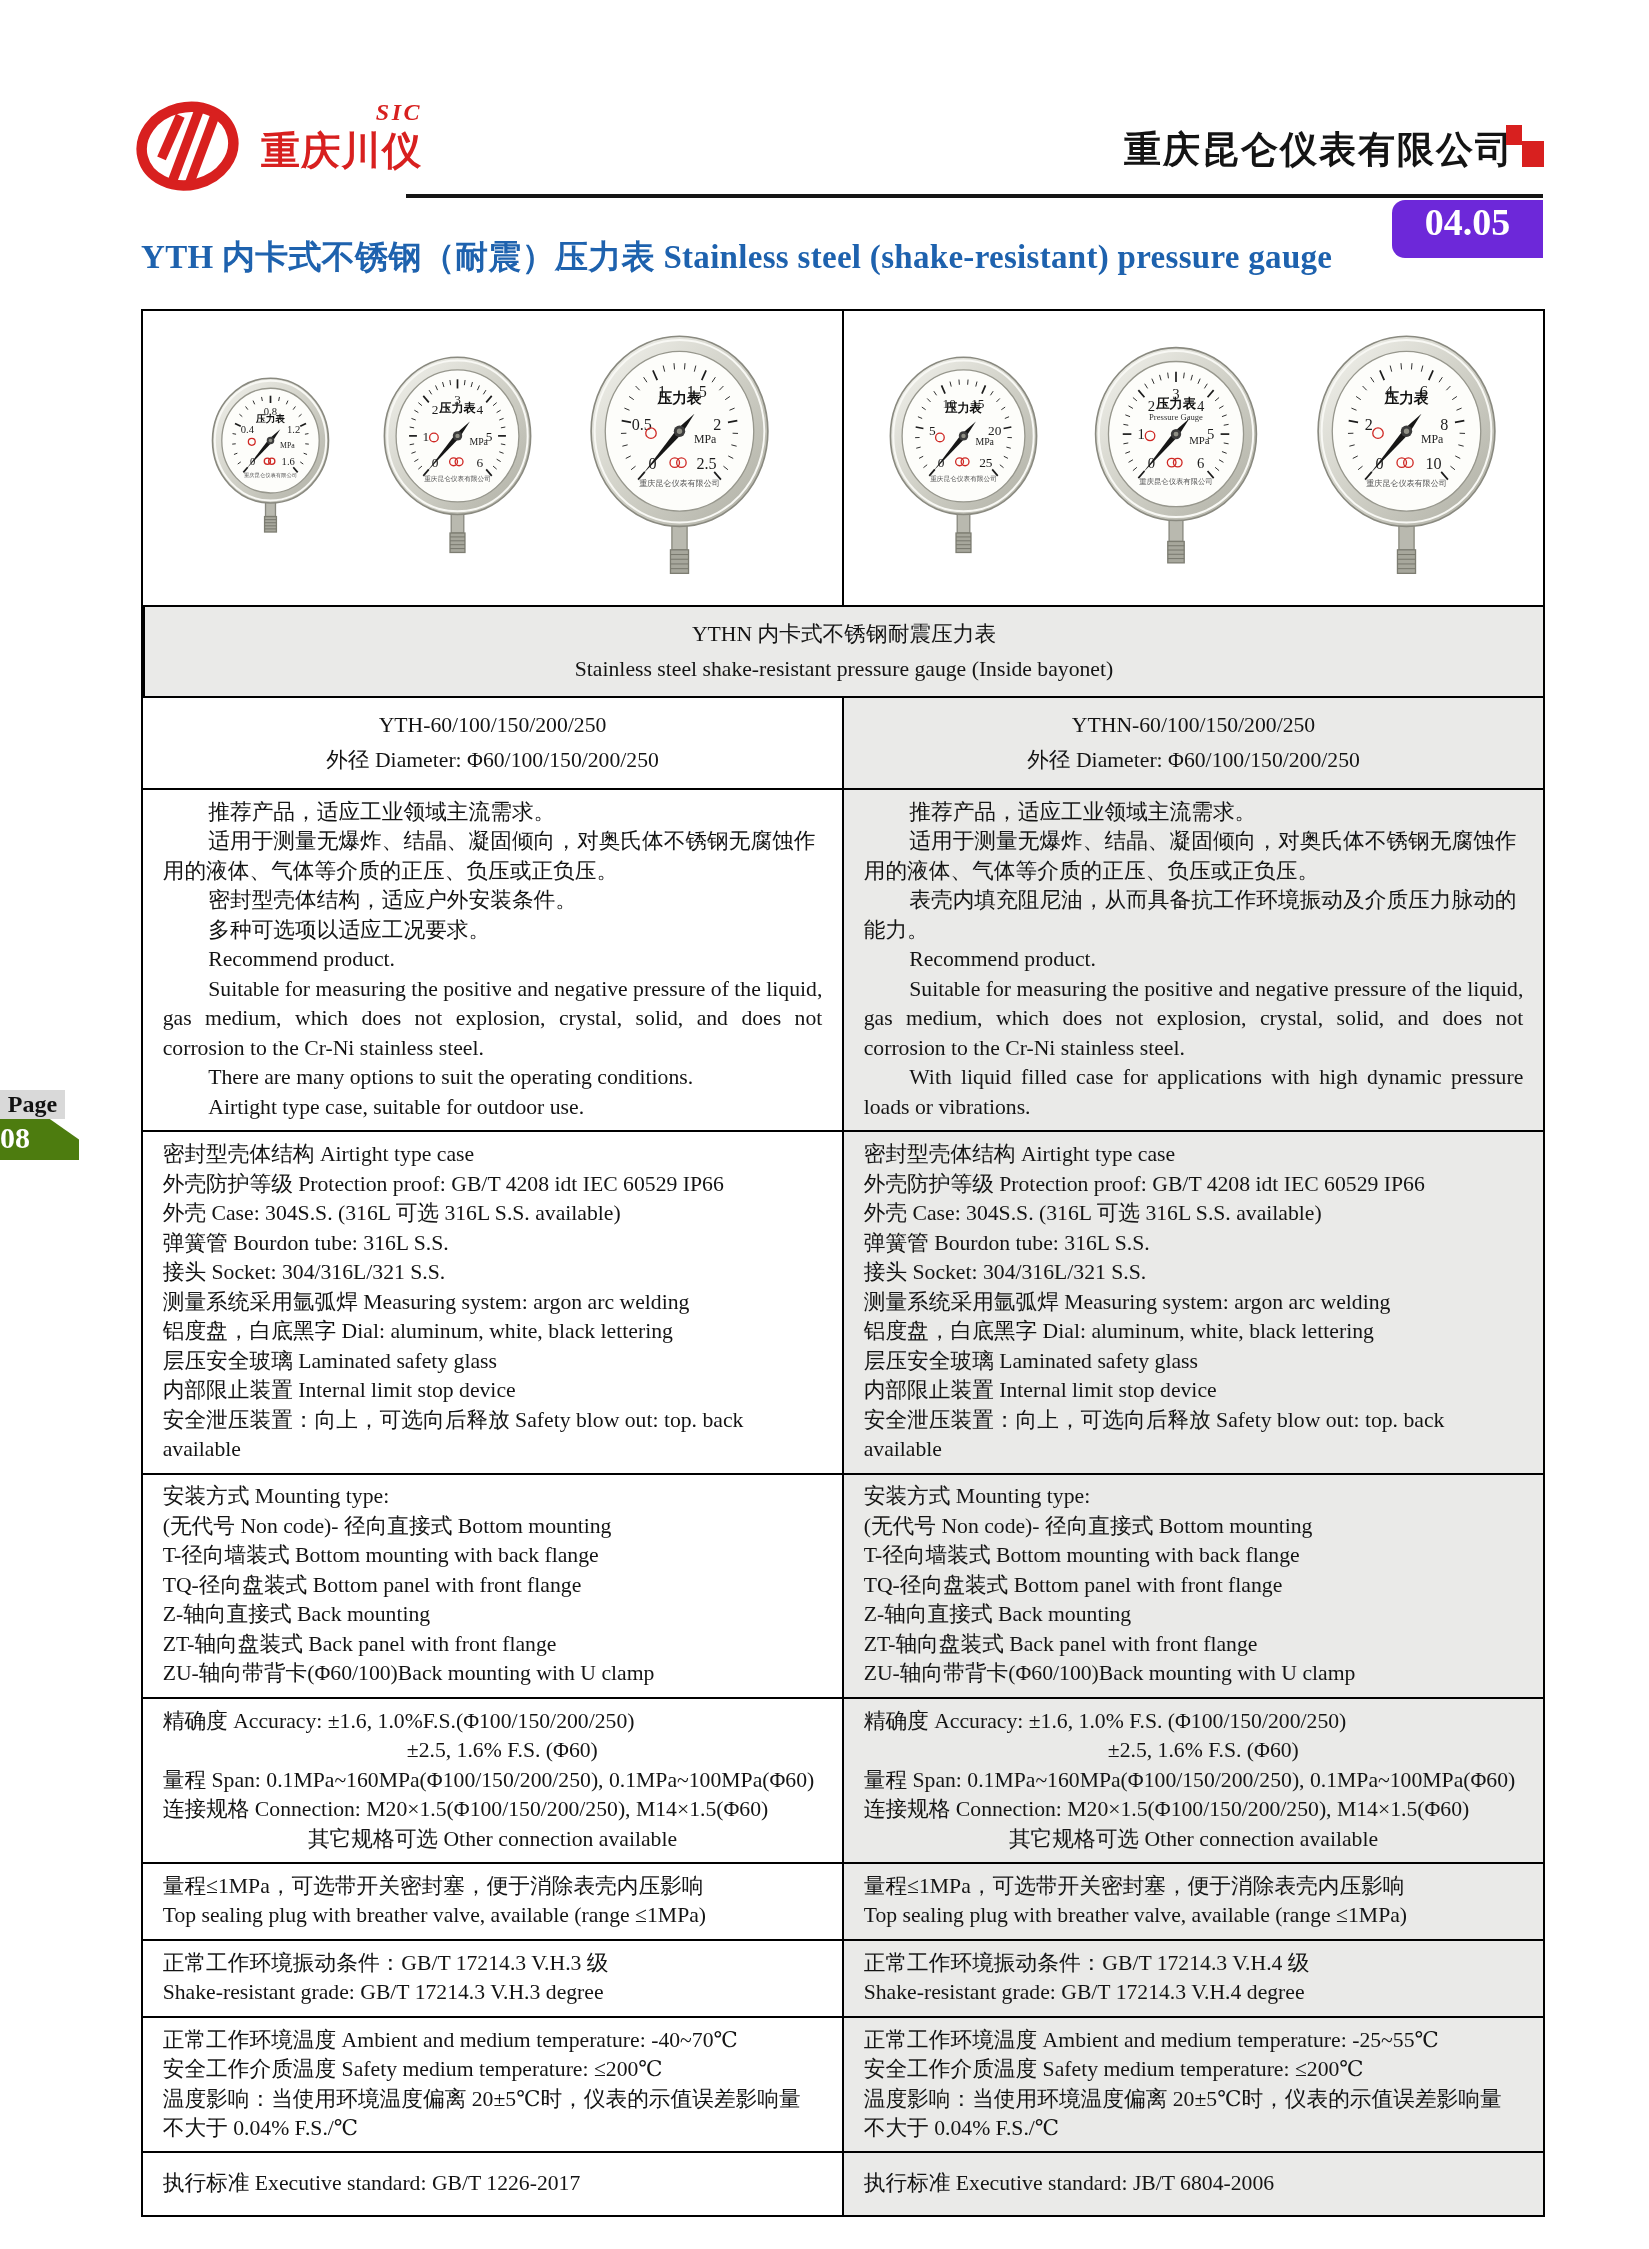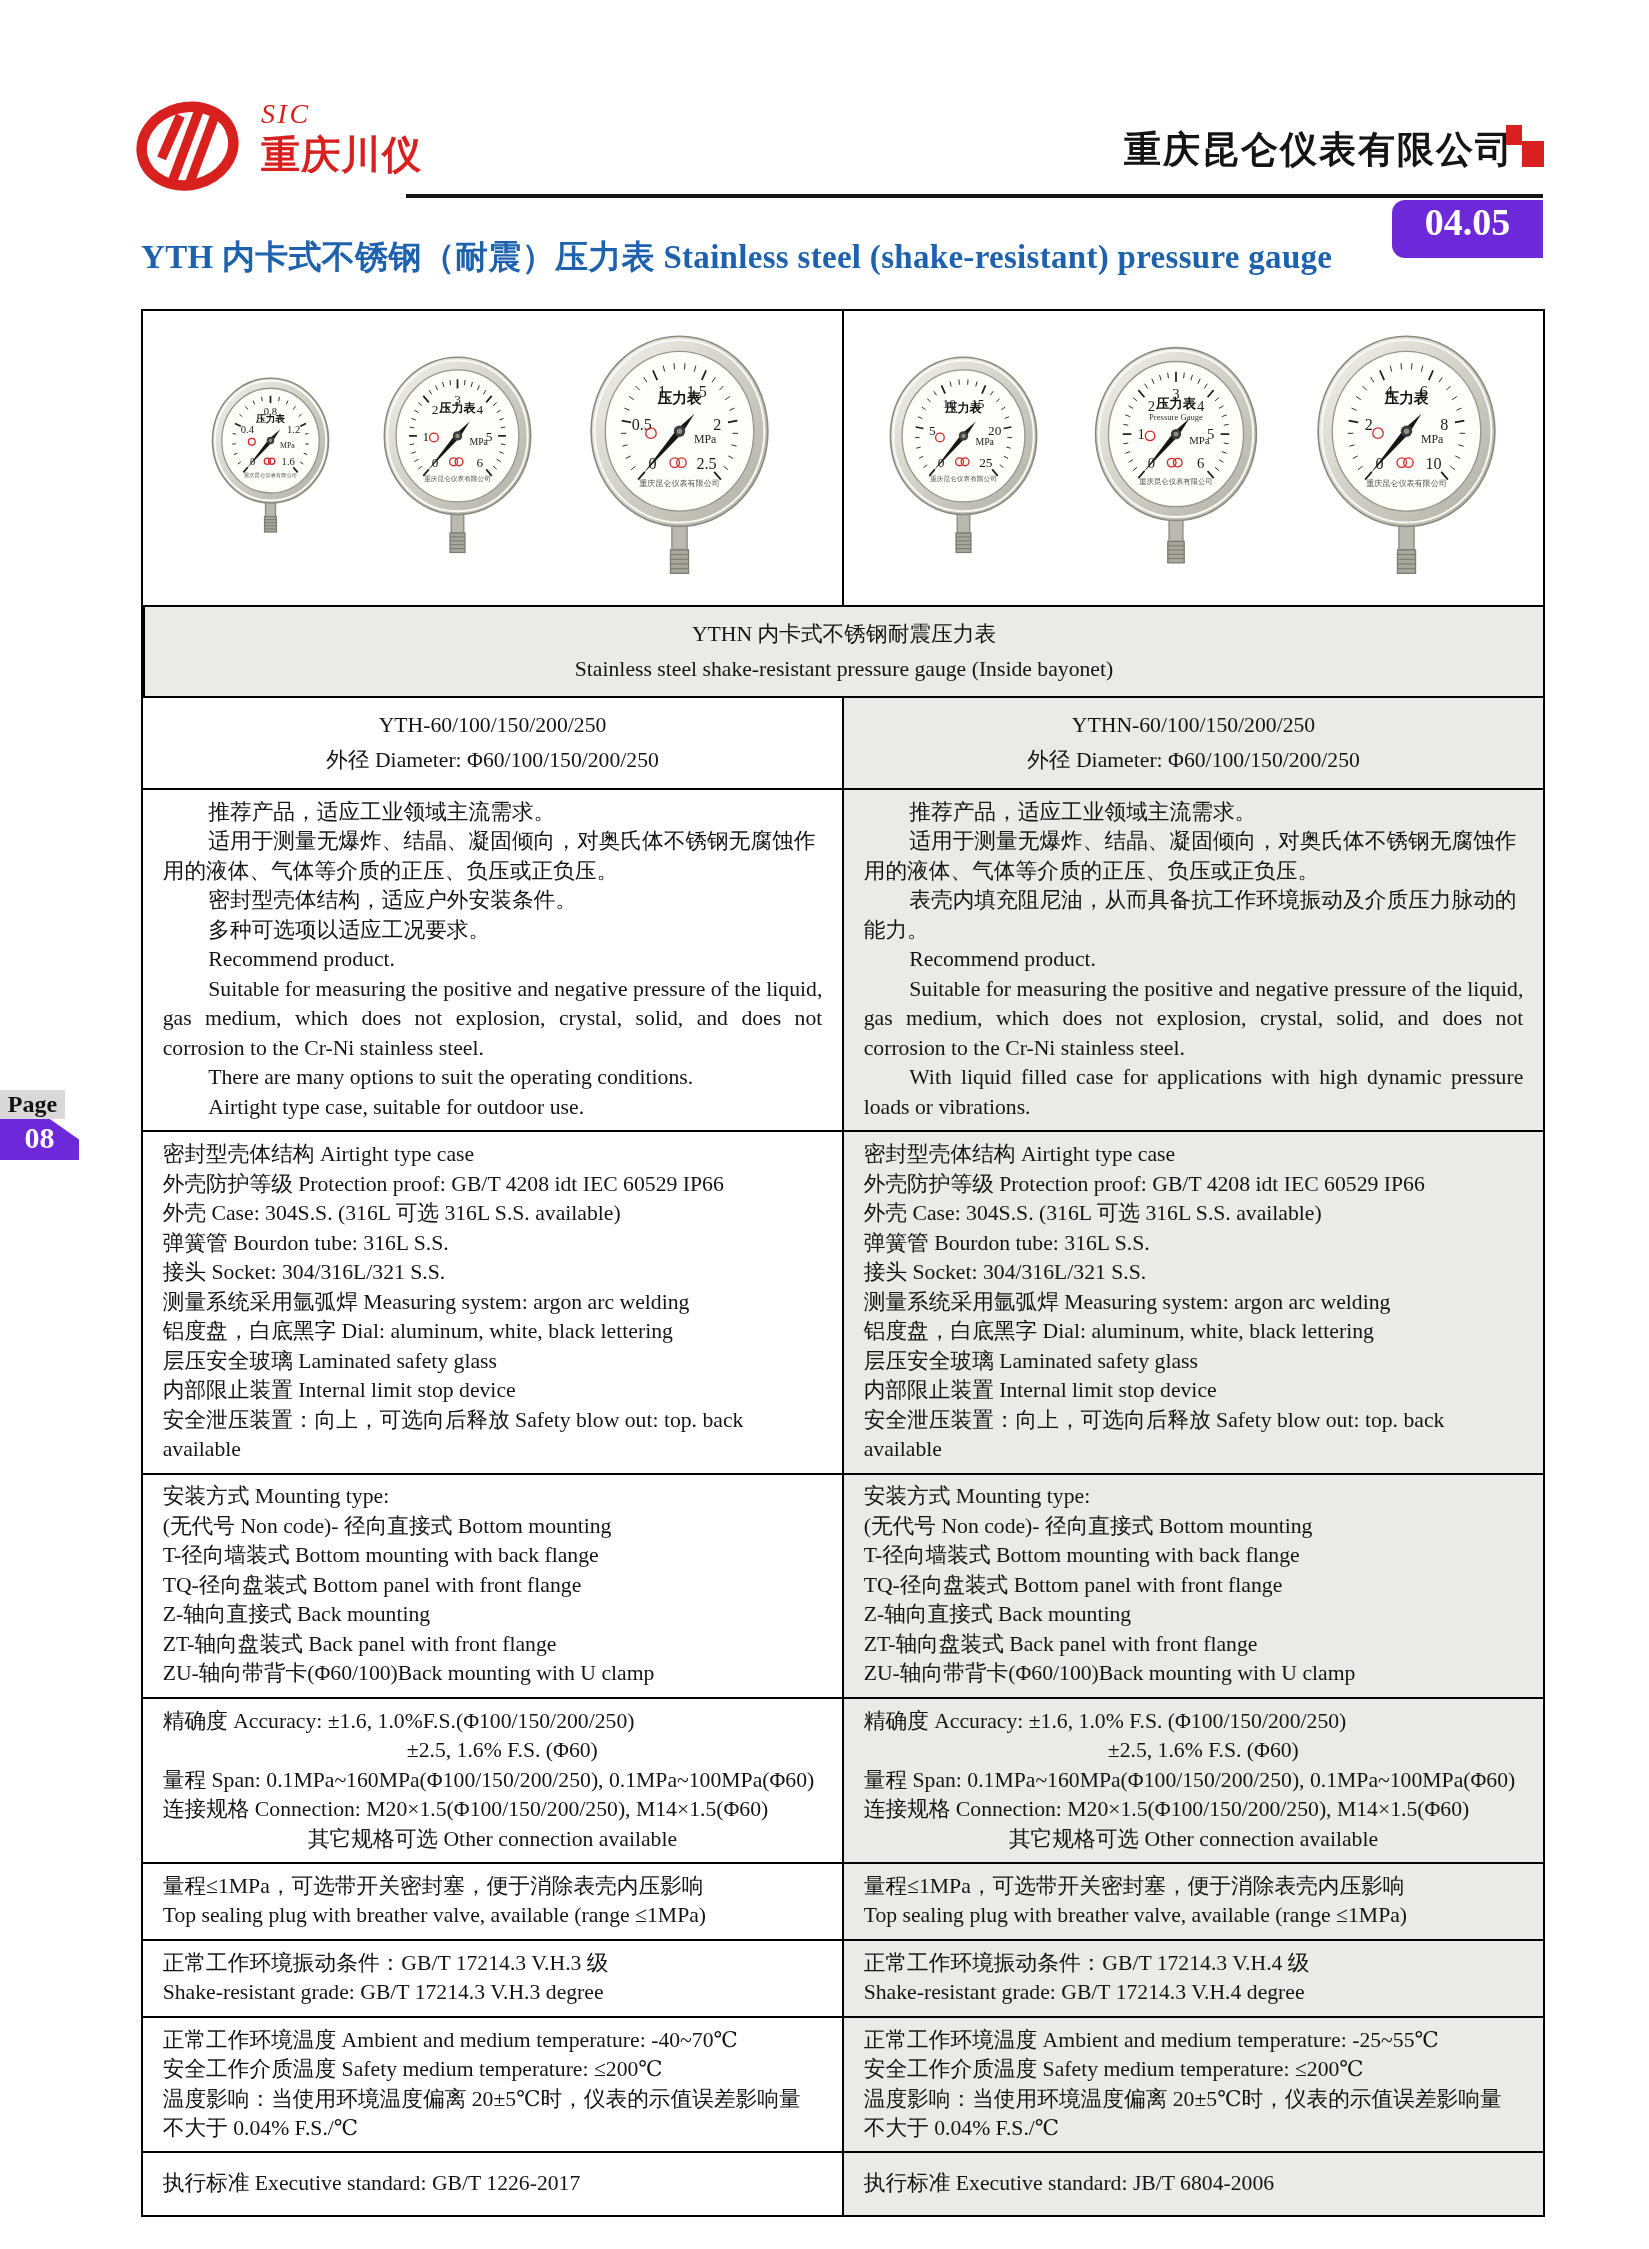--- a/index.html
+++ b/index.html
@@ -2,40 +2,40 @@
 <html style="font-size:10.5px"><head>
 <meta charset="utf-8">
 <style>
   html,body{margin:0;padding:0;background:#ffffff;}
   body{width:1650px;height:2250px;position:relative;overflow:hidden;
        font-family:"Liberation Serif","DejaVu Serif",serif;color:#141414;}
 
   
   .logo-icon{position:absolute;left:135px;top:85px;width:105px;height:118px;}
   .logo-text{position:absolute;left:261px;top:100px;color:#d8201f;line-height:1;}
-  .logo-sic{font-size:28px;font-weight:normal;font-style:italic;letter-spacing:2.6px;}
+  .logo-sic{font-size:24px;font-weight:bold;font-style:italic;letter-spacing:2.6px;text-align:right;}
   .logo-cn{font-size:39px;font-weight:bold;margin-top:6.6px;letter-spacing:1.3px;}
   .header-line{position:absolute;left:406px;top:194px;width:1137px;height:3.9px;background:#151515;}
   .company-name{position:absolute;left:1124px;top:125px;font-size:37px;font-weight:bold;letter-spacing:2px;}
   .red-deco{position:absolute;left:1505px;top:125px;width:39px;height:47px;}
   .red-deco .sq{position:absolute;background:#d8201f;}
   .sq1{left:1.3px;top:0;width:15.8px;height:19.7px;}
   .sq2{left:17px;top:15.8px;width:22px;height:26px;}
   .badge{position:absolute;left:1392px;top:200px;width:151px;height:58px;background:#6d28d9;
          color:#fff;font-size:38px;font-weight:bold;text-align:center;line-height:45px;
          border-radius:13px 0 0 13px;}
 
   .page-title{position:absolute;left:141px;top:235px;width:1405px;font-size:33px;font-weight:bold;
               color:#1e62ae;white-space:nowrap;letter-spacing:0.3px;}
 
   
   .tab-top{position:absolute;left:0;top:1090px;width:65px;height:29px;background:#d9d9d9;
            font-size:24px;font-weight:bold;text-align:center;line-height:29px;color:#111;}
-  .tab-bottom{position:absolute;left:0;top:1119px;width:79px;height:41px;background:#6d28d9;
-              color:#fff;font-size:30px;font-weight:bold;text-align:center;line-height:37px;
+  .tab-bottom{position:absolute;left:0;top:1119px;width:79px;height:41px;background:#4d7c0f;
+              color:#fff;font-size:30px;font-weight:bold;line-height:37px;
               clip-path:polygon(0 0,63% 0,100% 50%,100% 100%,0 100%);}
 
   
   .spec-table{position:absolute;left:141px;top:309px;width:1400px;border:2.6px solid #000;background:#fff;}
   .row{display:flex;border-top:2px solid #000;}
   .row:first-child{border-top:none;}
   .cell{flex:1 1 0;min-width:0;padding:7.9px 19.7px;font-size:21.7px;line-height:29.5px;}
   .cell.shaded{border-left:2px solid #000;background:#eaeae8;}
   .row-images .cell{display:flex;justify-content:center;align-items:center;gap:35px;
                     height:286px;padding:3.9px 6.6px;background:#fff;}

